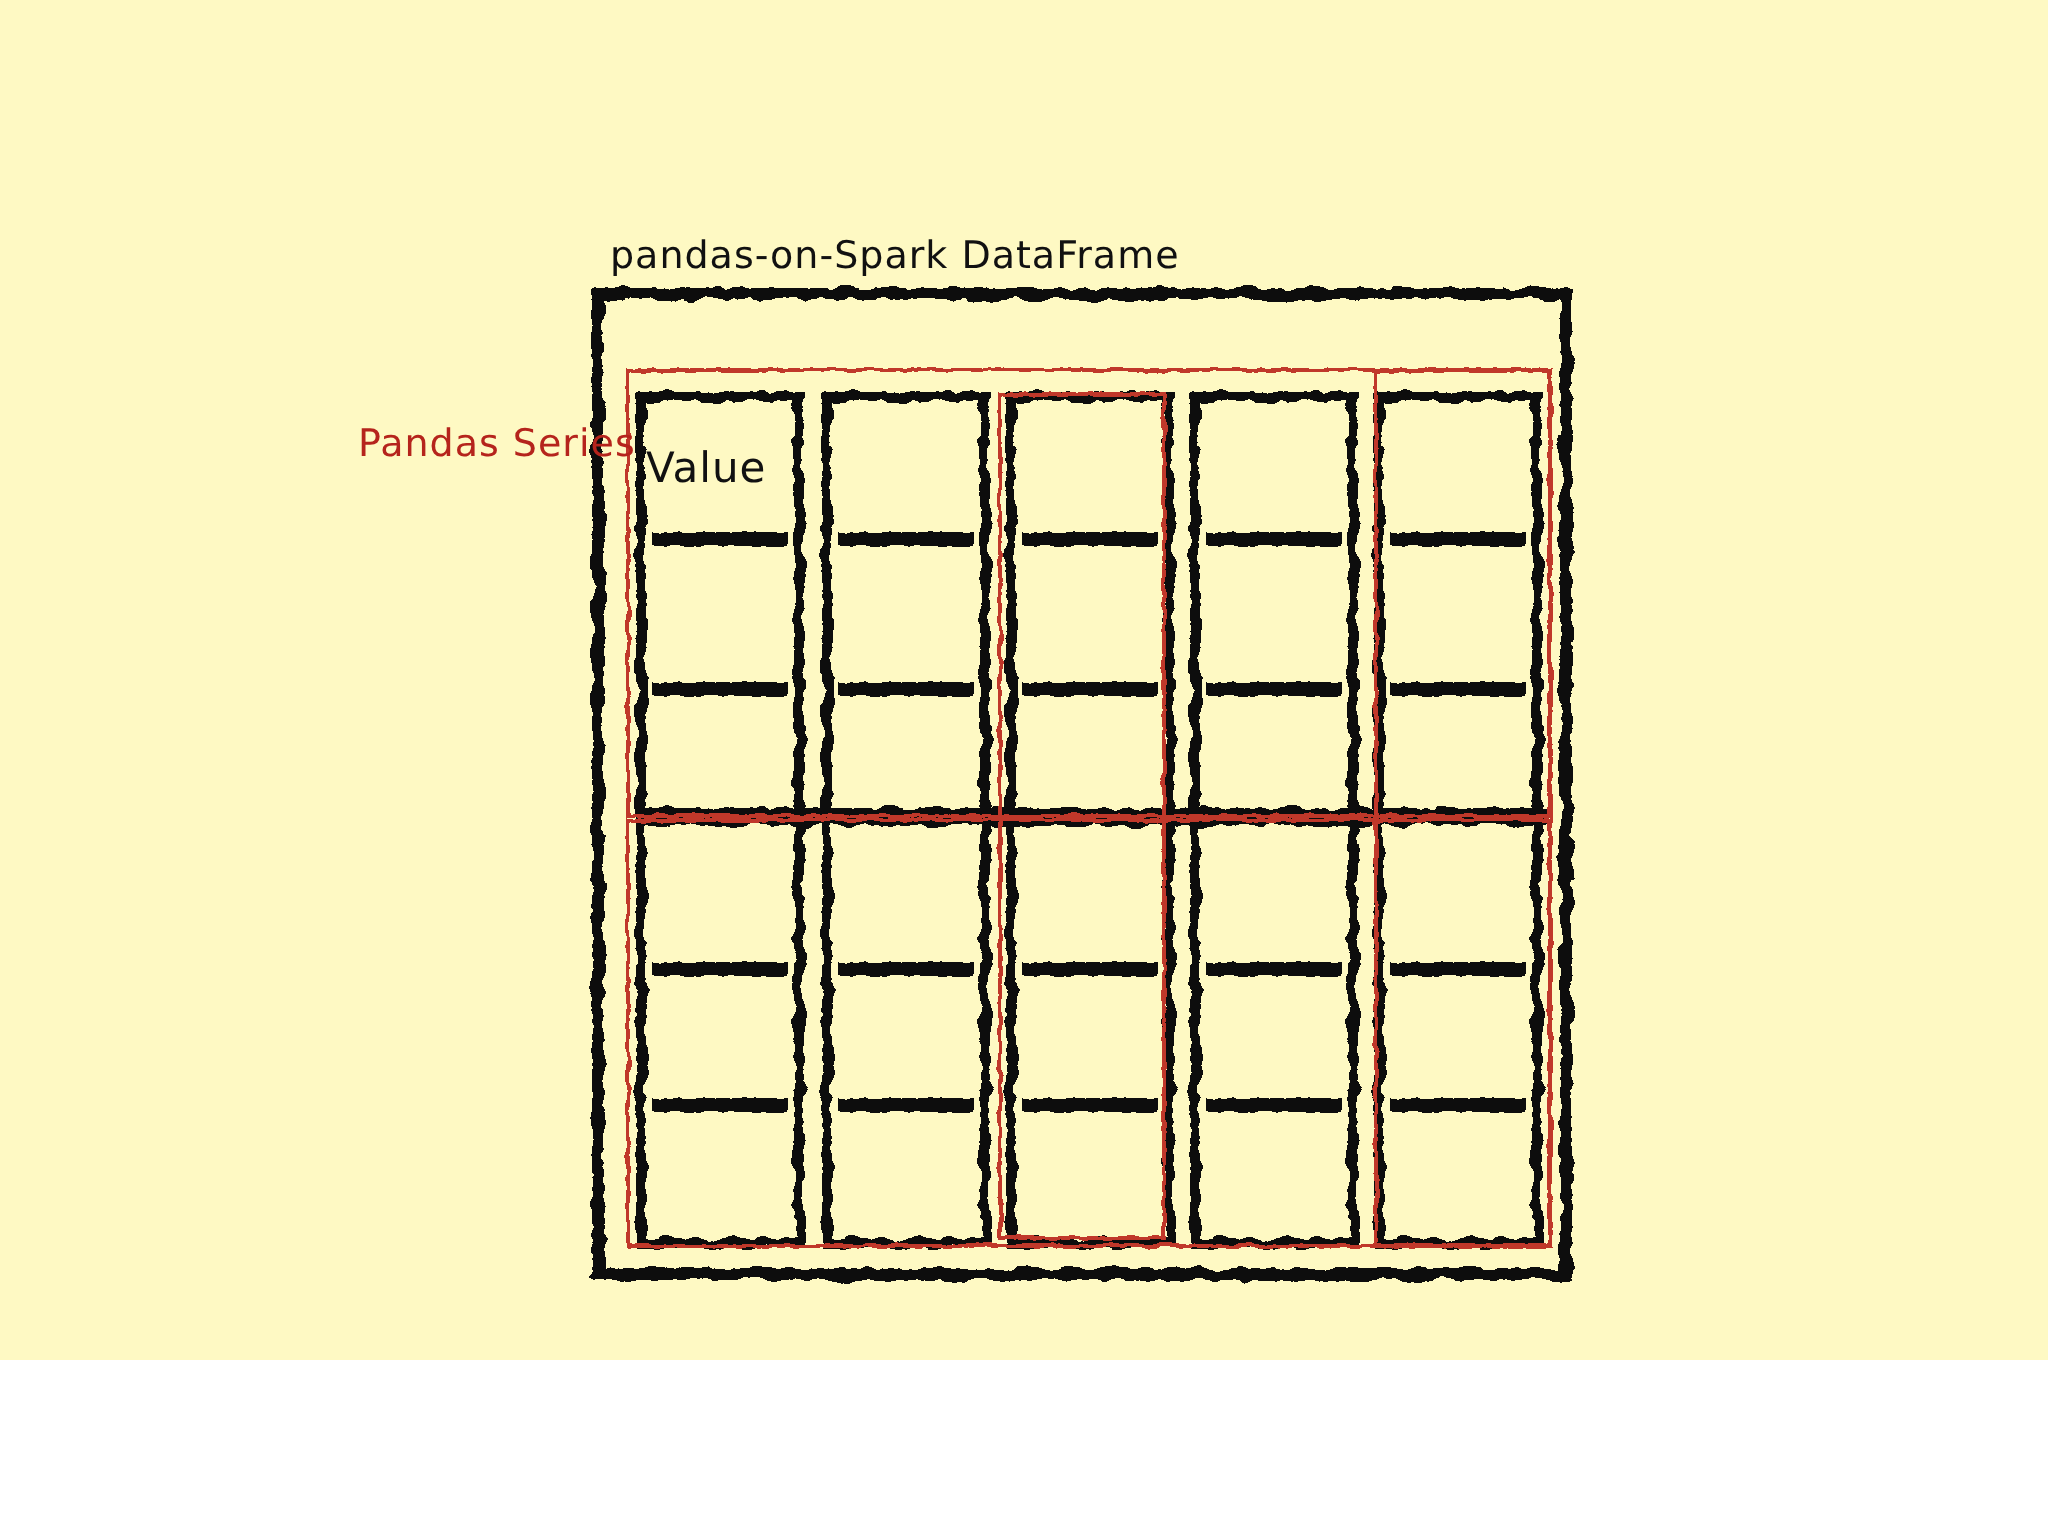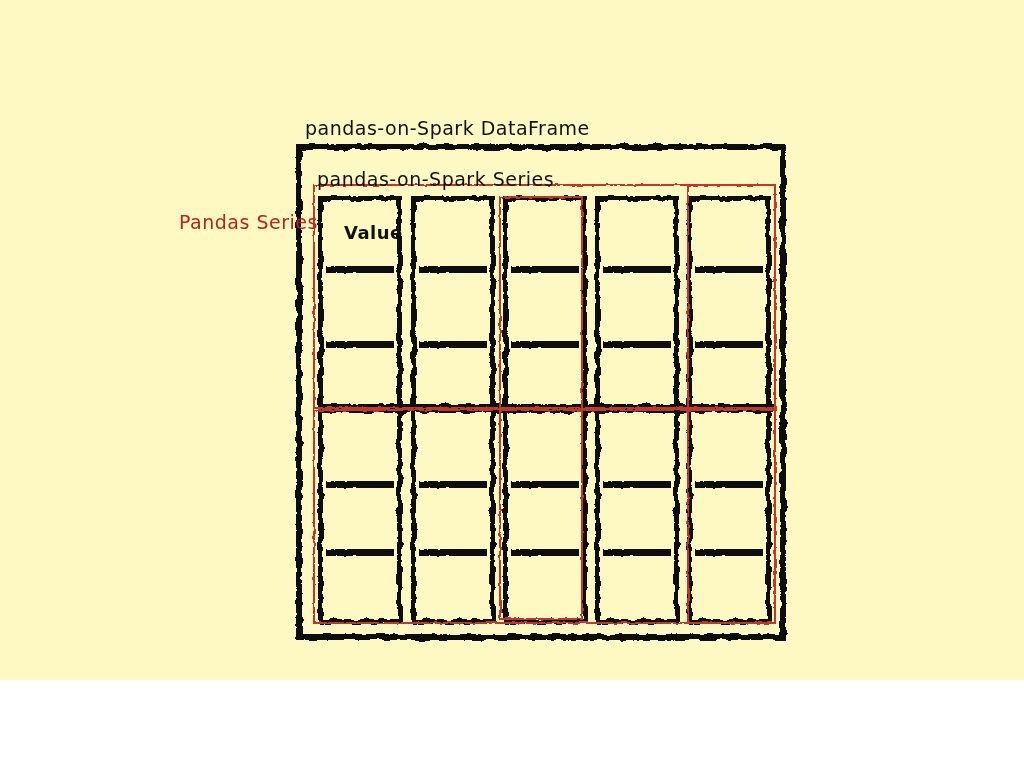--- a/index.html
+++ b/index.html
@@ -25,21 +25,21 @@
     color: #111111;
     white-space: nowrap;
   }
   .label.red {
     color: #b5241c;
   }
 
   #df-title { left: 305px; top: 117px; }
   #series-title { left: 317px; top: 168px; }
   #pandas-series-title { left: 179px; top: 211px; }
-  #value-label { left: 344px; top: 222px; font-size: 18px; font-weight: bold; }
+  #value-label { left: 323px; top: 222px; font-size: 21px; }
 
   
   .sketch-rect {
     position: absolute;
     box-sizing: border-box;
     border-style: solid;
     border-color: #111111;
     background: transparent;
   }
 
@@ -140,17 +140,16 @@
   <div class="dash" style="left:695px; top:549px; width:68px;"></div>
 
   <div class="divider" style="left:318px; top:404px; width:456px;"></div>
 
   <div class="red-rect" style="left:313px; top:184px; width:463px; height:225px;"></div>
   <div class="red-rect" style="left:313px; top:409px; width:463px; height:215px;"></div>
   <div class="red-rect" style="left:499px; top:196px; width:84px; height:424px;"></div>
   <div class="red-rect" style="left:687px; top:184px; width:89px; height:440px;"></div>
 
   <div class="label" id="df-title">pandas-on-Spark DataFrame</div>
-  <div class="label" id="series-title">pandas-on-Spark Series</div>
   <div class="label red" id="pandas-series-title">Pandas Series</div>
   <div class="label" id="value-label">Value</div>
 
 </div>
 
 </body></html>

